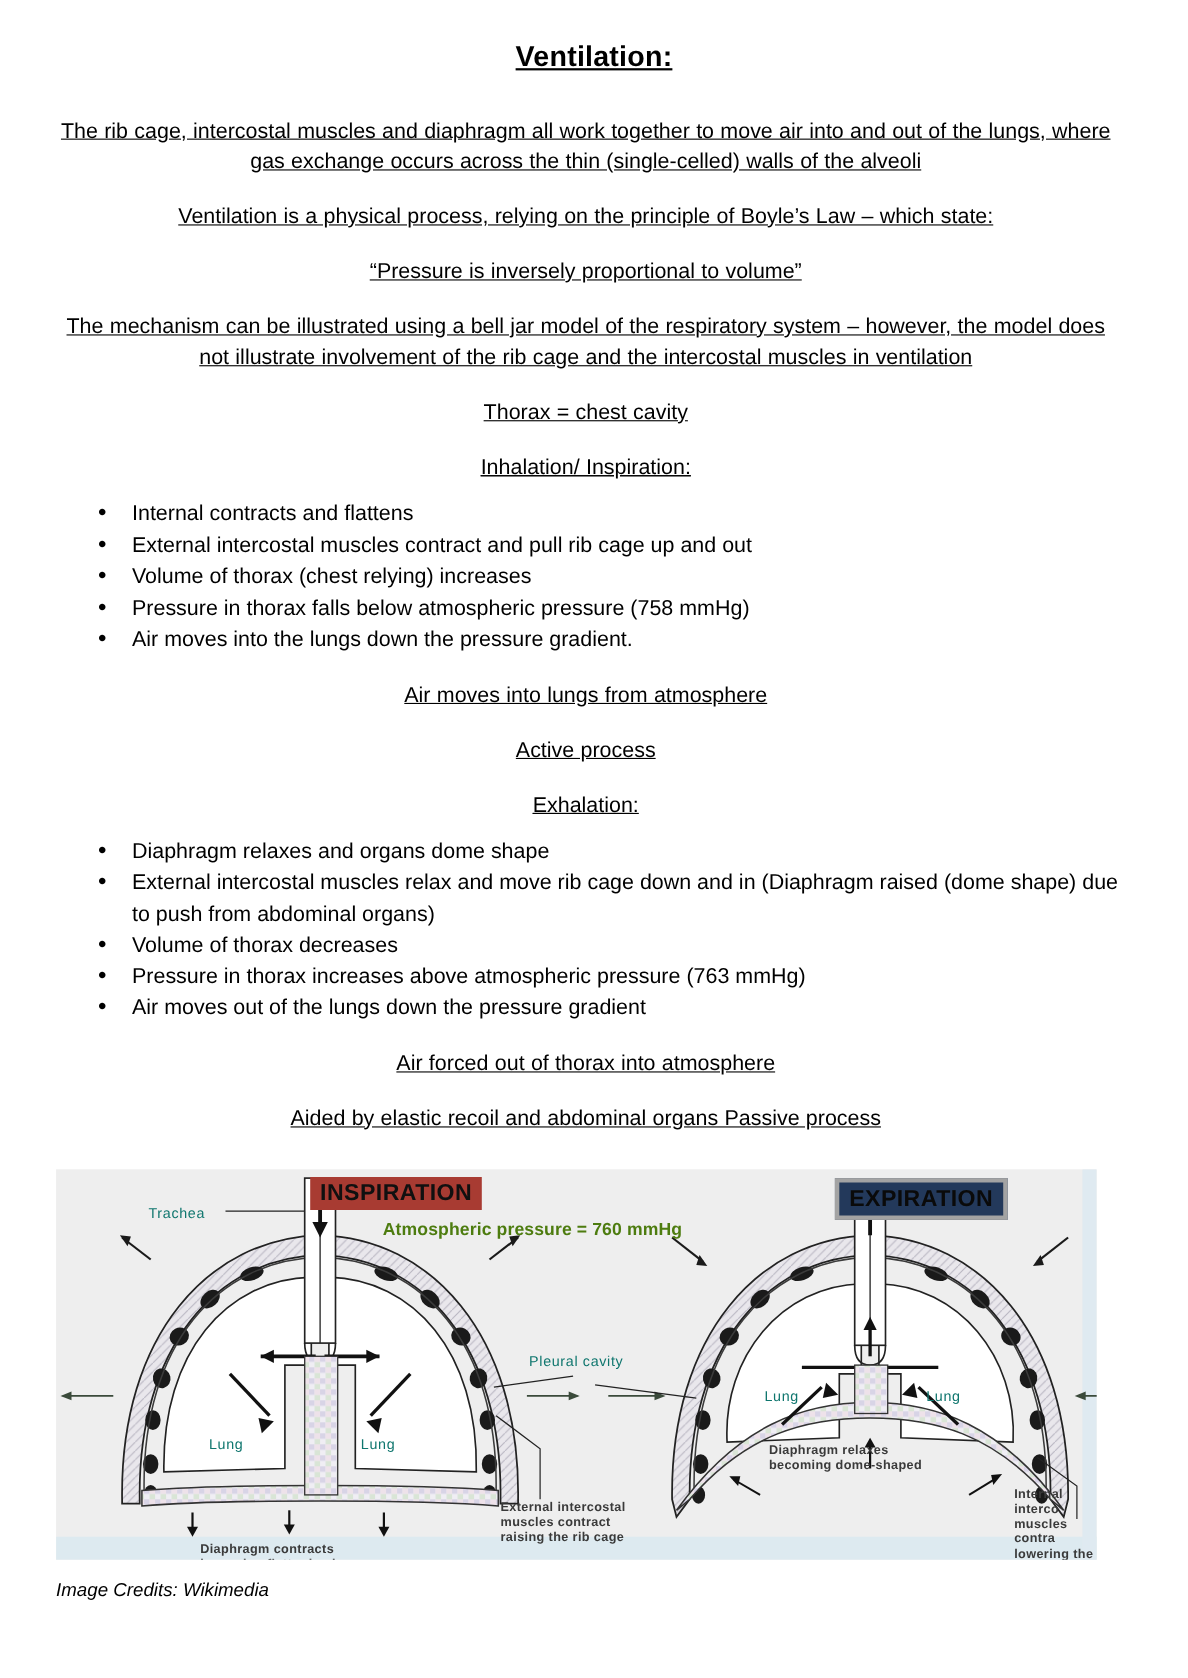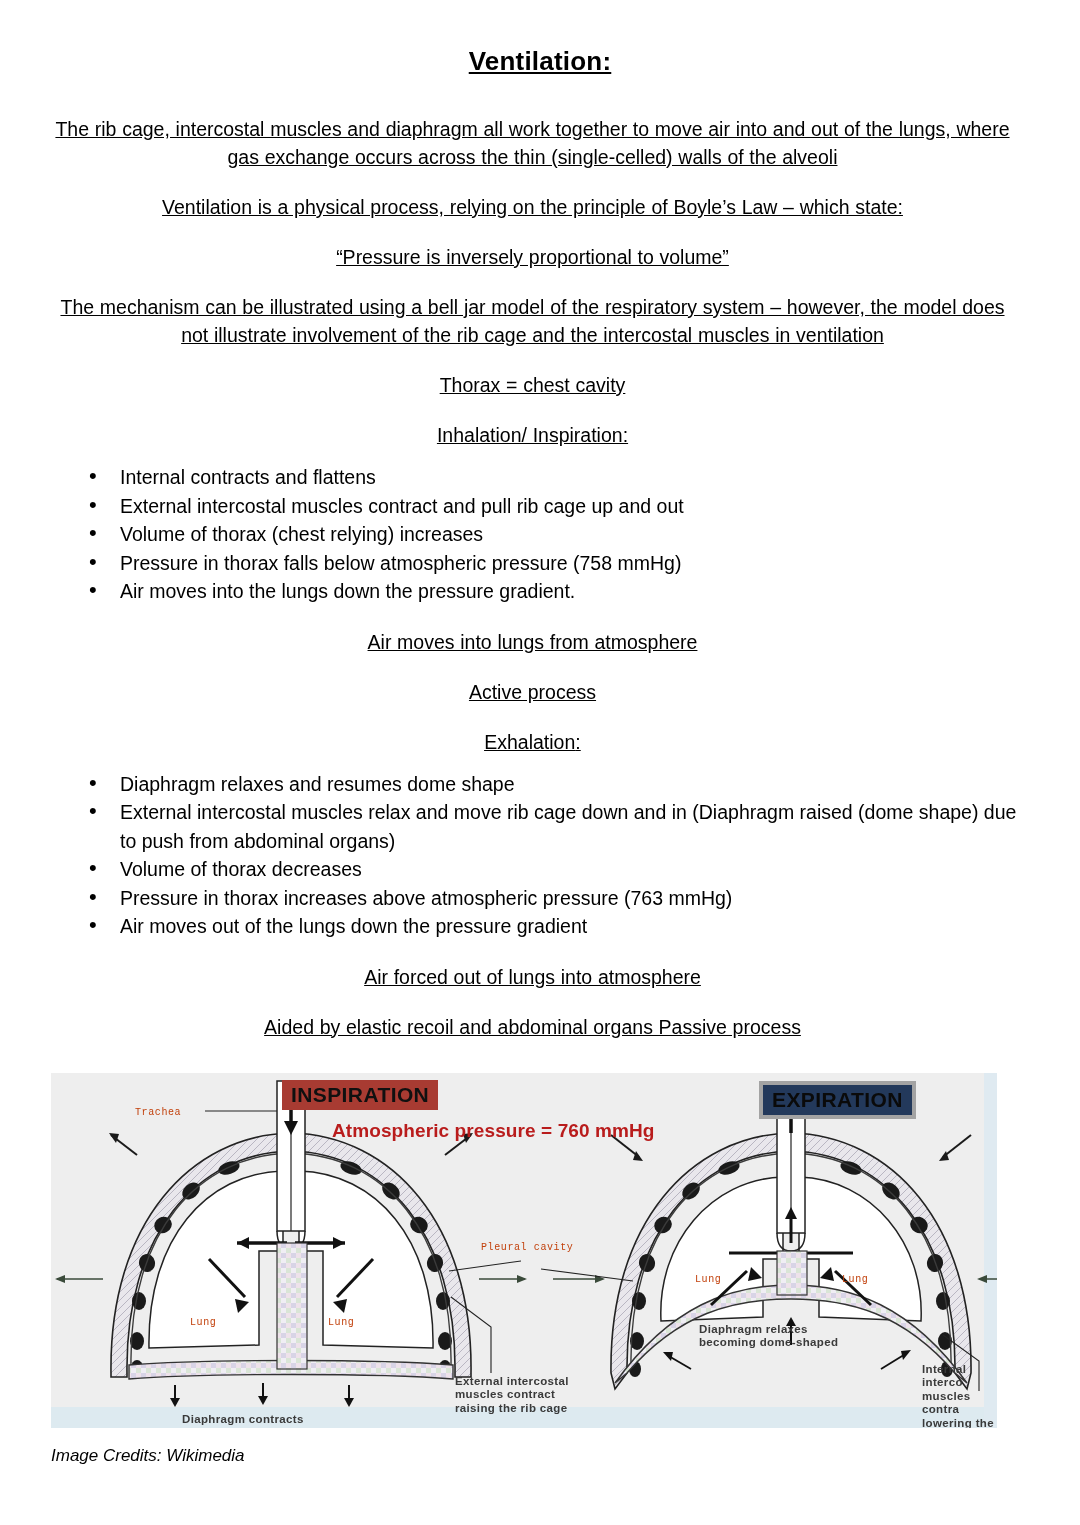--- a/index.html
+++ b/index.html
@@ -22,21 +22,21 @@
     width: 1080px;
     height: 1525px;
     padding: 0;
   }
   .doc-title {
     text-align: center;
     font-size: 26px;
     font-weight: bold;
     text-decoration: underline;
     margin: 0;
-    padding-top: 46px;
+    padding-top: 36px;
     letter-spacing: 0.2px;
   }
   .content {
     padding: 0 50px 0 51px;
   }
   p.para {
     font-size: 19.5px;
     line-height: 28px;
     margin: 0 16px 0 0;
     padding-top: 22px;
@@ -111,42 +111,41 @@
   }
   .label-expiration {
     left: 708px;
     top: 8px;
     background: #23395b;
     color: #0a0a0a;
     border: 4px solid #a3a3a3;
   }
   .atm-text {
     position: absolute;
-    left: 281px;
+    left: 297px;
     top: 47px;
-    font-size: 19px;
+    font-size: 16px;
     font-weight: bold;
-    color: #b91c1c;
+    color: #4d7c0f;
     letter-spacing: 0.1px;
   }
   .fig-label {
     position: absolute;
     font-size: 11.5px;
     font-weight: bold;
     color: #3a3a3a;
     line-height: 13.5px;
     letter-spacing: 0.35px;
     white-space: pre-line;
   }
   .fig-label.plain {
     font-weight: normal;
-    color: #c2410c;
-    font-size: 10px;
+    color: #0f766e;
+    font-size: 13px;
     letter-spacing: 0.6px;
-    font-family: Liberation Mono, monospace;
   }
   .credits {
     padding: 18px 0 0 51px;
     font-size: 17px;
     font-style: italic;
   }
 </style>
 </head>
 <body>
 
@@ -171,28 +170,28 @@
       <li>Pressure in thorax falls below atmospheric pressure (758 mmHg)</li>
       <li>Air moves into the lungs down the pressure gradient.</li>
     </ul>
 
     <p class="para">Air moves into lungs from atmosphere</p>
     <p class="para">Active process</p>
 
     <p class="para"><span class="uline">Exhalation</span><span>:</span></p>
 
     <ul class="bullets">
-      <li>Diaphragm relaxes and resumes dome shape</li>
+      <li>Diaphragm relaxes and organs dome shape</li>
       <li>External intercostal muscles relax and move rib cage down and in (Diaphragm raised (dome shape) due to push from abdominal organs)</li>
       <li>Volume of thorax decreases</li>
       <li>Pressure in thorax increases above atmospheric pressure (763 mmHg)</li>
       <li>Air moves out of the lungs down the pressure gradient</li>
     </ul>
 
-    <p class="para">Air forced out of lungs into atmosphere</p>
+    <p class="para">Air forced out of thorax into atmosphere</p>
     <p class="para">Aided by elastic recoil and abdominal organs Passive process</p>
 
   </div>
 
   <div class="figure-wrap">
     <div class="figure">
 
       <div class="fig-bluestrip-bottom"></div>
       <div class="fig-bluestrip-right"></div>
 

